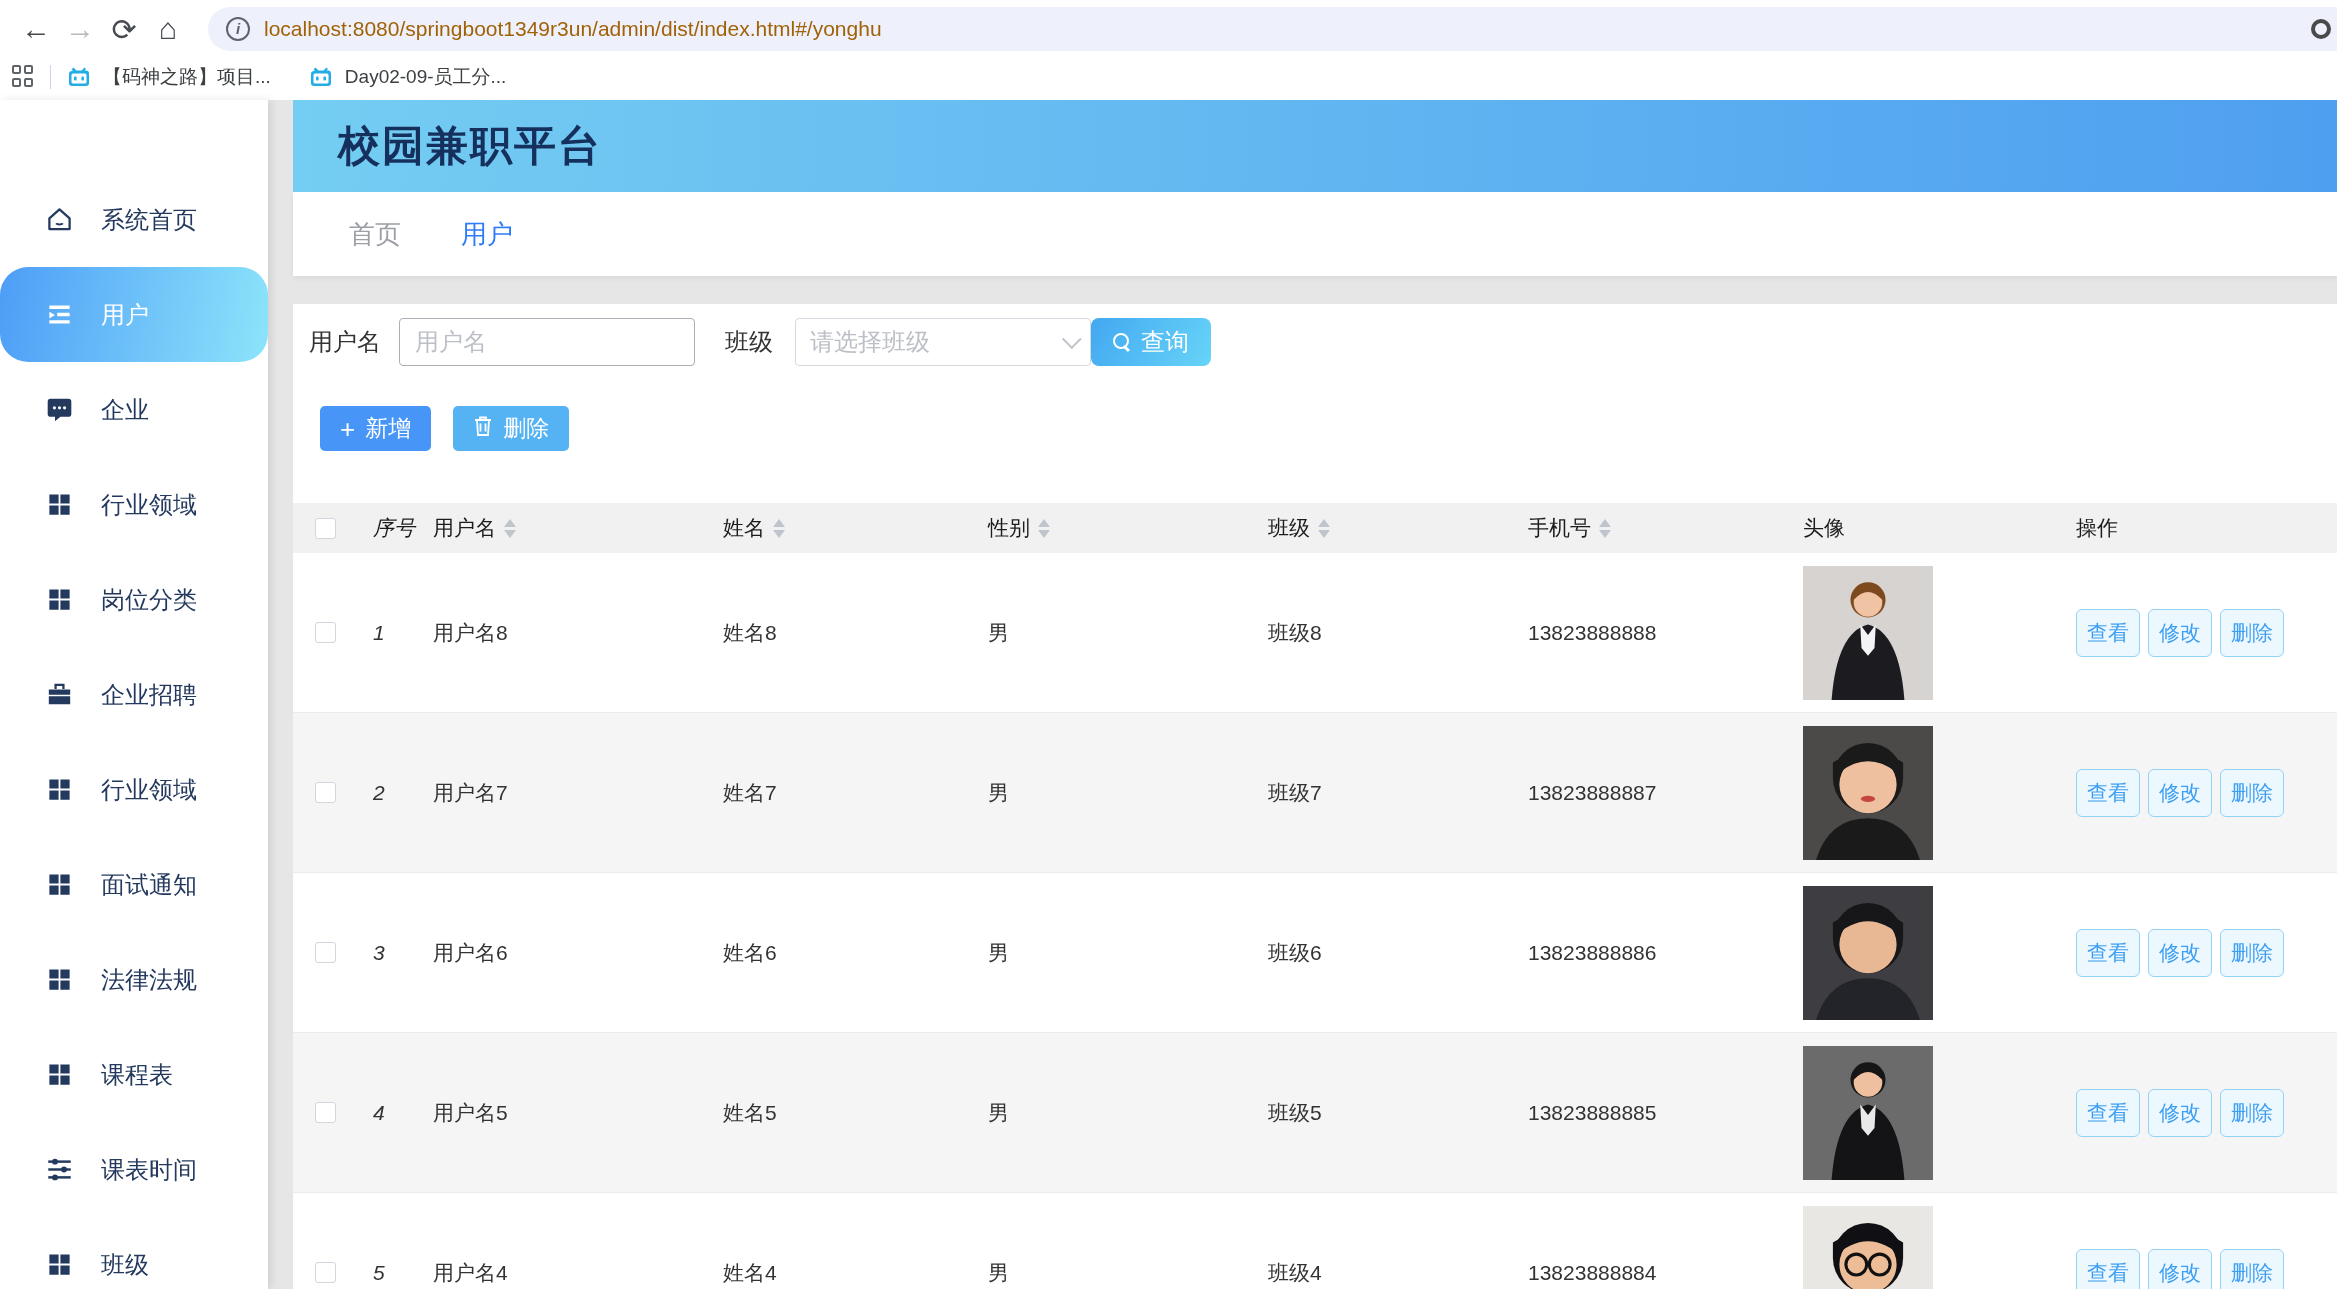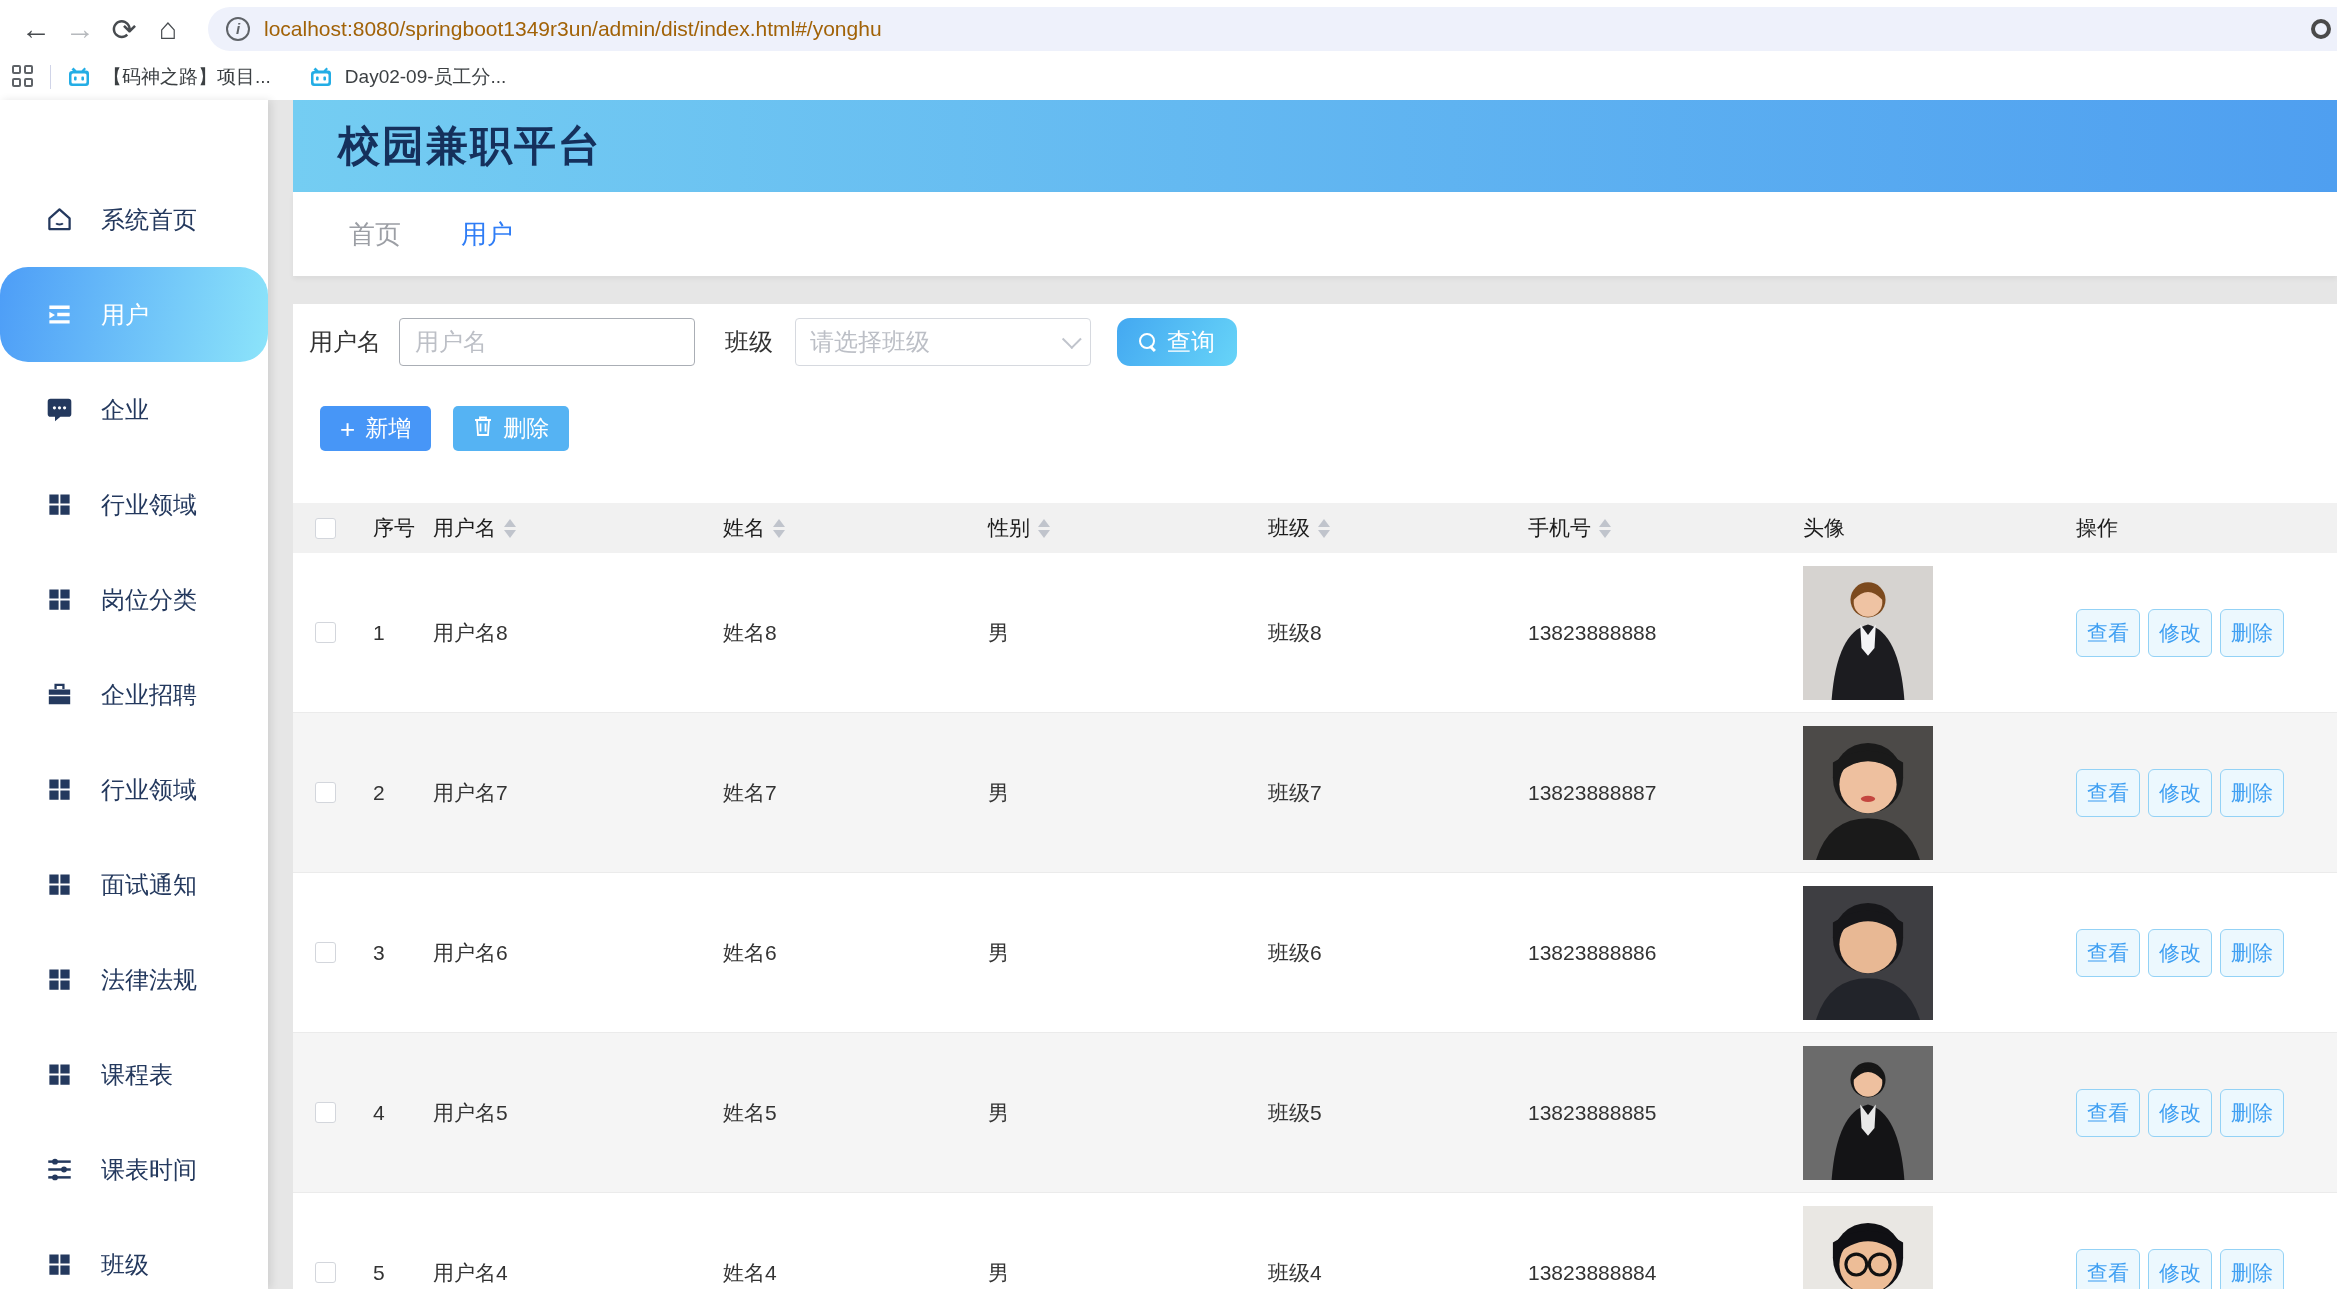--- a/index.html
+++ b/index.html
@@ -53,21 +53,21 @@
   .f-label { font-size:24px; color:#333; }
   .f-input { width:296px; height:48px; border:1px solid #aaaeb5; border-radius:4px; margin-left:18px;
     font-size:24px; padding:0 15px; color:#333; font-family:"Liberation Sans",sans-serif; }
   .f-input::placeholder { color:#bcbfc6; }
   .f-select { width:296px; height:48px; border:1px solid #d6d9df; border-radius:4px; margin-left:22px;
     display:flex; align-items:center; justify-content:space-between; padding:0 14px; cursor:pointer; }
   .f-select .ph { font-size:24px; color:#bcbfc6; }
   .chev { width:14px; height:14px; border-right:2px solid #c0c4cc; border-bottom:2px solid #c0c4cc;
     transform:rotate(45deg) translateY(-4px); }
   .f-label.second { margin-left:30px; }
-  .query-btn { margin-left:26px; height:48px; padding:0 22px; border:none; border-radius:13px;
+  .query-btn { height:48px; padding:0 22px; border:none; border-radius:8px;
     background:linear-gradient(120deg, var(--query-from), var(--query-to)); color:#fff; font-size:24px;
     display:flex; align-items:center; gap:10px; cursor:pointer; font-family:"Liberation Sans",sans-serif; }
   .mag { width:18px; height:18px; position:relative; display:inline-block; }
   .mag::before { content:""; position:absolute; left:0; top:0; width:12px; height:12px;
     border:2.5px solid #fff; border-radius:50%; }
   .mag::after { content:""; position:absolute; left:12px; top:12px; width:7px; height:2.5px;
     background:#fff; transform:rotate(45deg); transform-origin:0 0; }
   .action-row { display:flex; align-items:center; gap:22px; margin:40px 0 0 27px; }
   .act-btn { height:45px; padding:0 20px; border:none; border-radius:5px; color:#fff; font-size:23px;
     display:flex; align-items:center; gap:10px; cursor:pointer; font-family:"Liberation Sans",sans-serif; }
@@ -75,21 +75,21 @@
   .del-btn { background:var(--sky-blue); }
   .plus-ic { font-size:26px; line-height:1; }
   .trash-ic svg { width:20px; height:22px; }
 
   
   .table { margin-top:52px; }
   .thead { display:flex; align-items:center; height:50px; background:#f1f1f1; }
   .hcell { font-size:21px; color:#1c1c1c; font-weight:500; display:flex; align-items:center; gap:8px; }
   .cell, .hcell { padding-left:15px; flex:0 0 auto; }
   .col-check { width:65px; display:flex; justify-content:center; padding-left:0; }
-  .col-idx { width:60px; }
+  .col-idx { width:60px;font-style:italic; }
   .col-user { width:290px; }
   .col-name { width:265px; }
   .col-gender { width:280px; }
   .col-class { width:260px; }
   .col-phone { width:278px; }
   .col-avatar { width:275px; padding-left:12px; }
   .col-ops { flex:1 1 auto; padding-left:10px; }
   .sorter { display:inline-flex; flex-direction:column; gap:3px; }
   .sorter i { width:0; height:0; border-left:6px solid transparent; border-right:6px solid transparent; }
   .sorter .up { border-bottom:8px solid #c0c4cc; }

